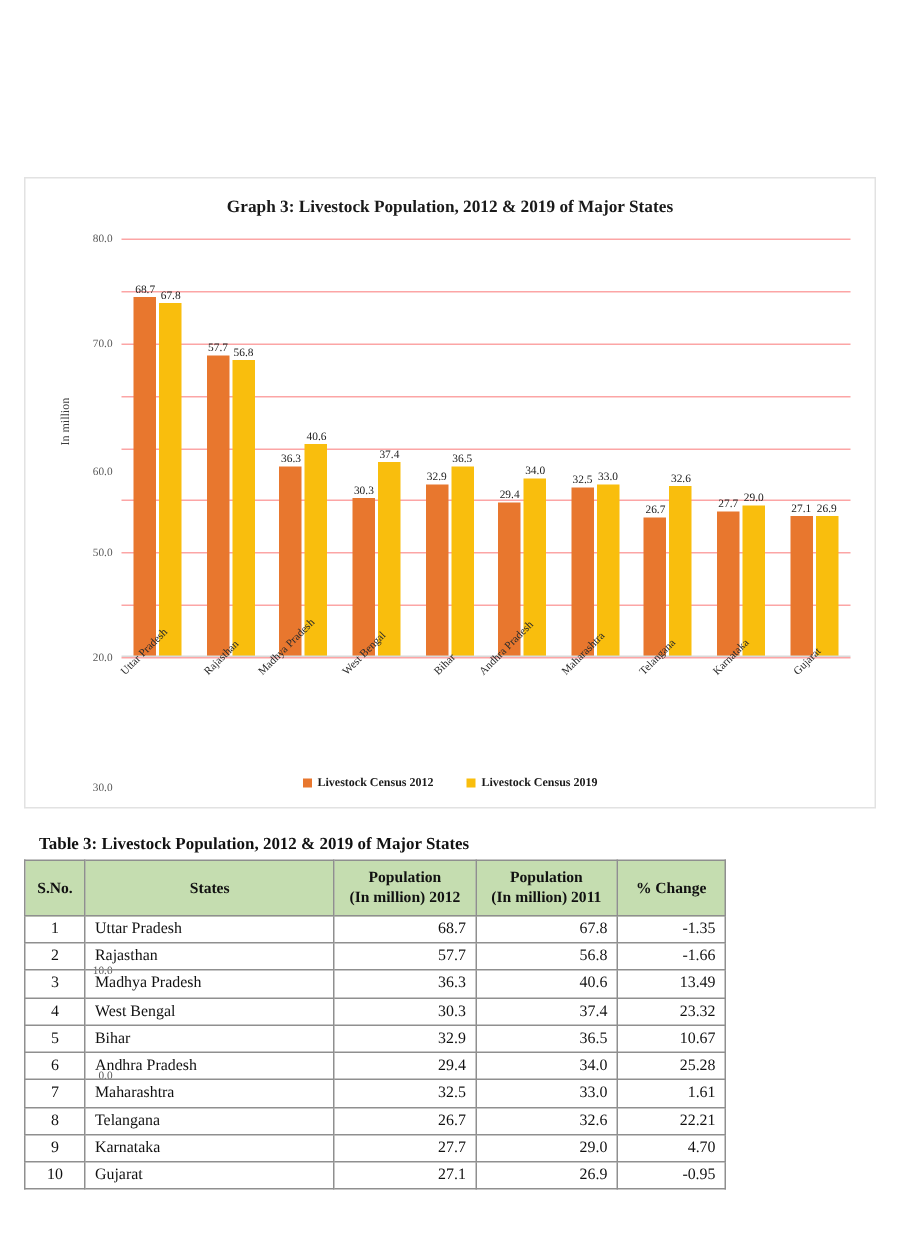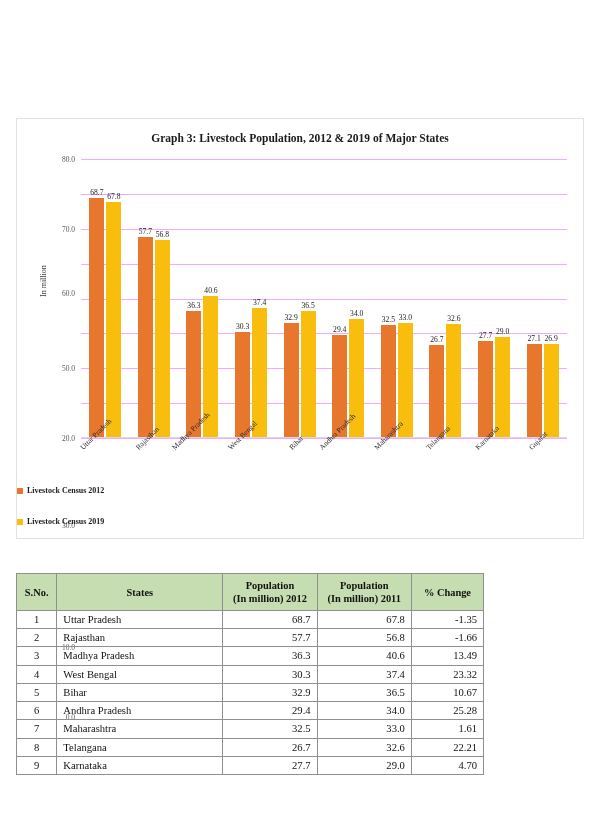--- a/index.html
+++ b/index.html
@@ -46,21 +46,21 @@
     position: absolute;
     left: 64px;       
     top: 40px;
     width: 486px;
     height: 279px;    
   }
   .gridline {
     position: absolute;
     left: 0; width: 100%;
     height: 1px;
-    background: #f0abfc;
+    background: #fca5a5;
   }
   .ytick {
     position: absolute;
     right: 100%;
     margin-right: 6px;
     transform: translateY(-50%);
     font-size: 7.5px;
     color: #585858;
     white-space: nowrap;
     font-family: "Liberation Serif", serif;
@@ -130,23 +130,22 @@
     transform-origin: center left;
     font-size: 7.4px;
     color: #2b2b2b;
     white-space: nowrap;
     font-family: "Liberation Serif", serif;
   }
   .legend {
     position: absolute;
     left: 0; right: 0; bottom: 12px;
     display: flex;
-    justify-content: flex-start;
+    justify-content: center;
     gap: 22px;
-    flex-direction: column;
   }
   .legend-item {
     display: flex;
     align-items: center;
     gap: 4px;
     font-size: 8px;
     font-weight: bold;
     color: #1a1a1a;
     font-family: "Liberation Serif", serif;
   }
@@ -212,21 +211,21 @@
           <div class="gridline" style="top: 174.375px;">
             <div class="ytick" style="top: 192px;">30.0</div>
           </div>
           <div class="gridline" style="top: 139.5px;">
             <div class="ytick" style="top: 139.5px;">20.0</div>
           </div>
           <div class="gridline" style="top: 104.625px;">
             <div class="ytick" style="top: 104.625px;">50.0</div>
           </div>
           <div class="gridline" style="top: 69.75px;">
-            <div class="ytick" style="top: 64px;">60.0</div>
+            <div class="ytick" style="top: 85px;">60.0</div>
           </div>
           <div class="gridline" style="top: 34.875px;">
             <div class="ytick" style="top: 34.875px;">70.0</div>
           </div>
           <div class="gridline" style="top: 0px;">
             <div class="ytick" style="top: 0px;">80.0</div>
           </div>
         </div>
       <div class="groups" id="bar-groups">
           <div class="group">
@@ -351,20 +350,21 @@
           <span class="legend-swatch" style="background: rgb(232, 119, 46);"></span>
           <span>Livestock Census 2012</span>
         </div>
         <div class="legend-item">
           <span class="legend-swatch" style="background: rgb(249, 190, 13);"></span>
           <span>Livestock Census 2019</span>
         </div>
       </div>
   </div>
 
+  <div class="table-caption">Table 3: Livestock Population, 2012 &amp; 2019 of Major States</div>
 
   <table class="data">
     <thead>
       <tr>
         <th class="col-sno">S.No.</th>
         <th class="col-state">States</th>
         <th class="col-num">
           <span>Population</span><br>
           <span>(In million) 2012</span>
         </th>
@@ -432,16 +432,23 @@
           <td class="col-num">32.6</td>
           <td class="col-chg">22.21</td>
         </tr>
         <tr>
           <td class="col-sno">9</td>
           <td class="col-state">Karnataka</td>
           <td class="col-num">27.7</td>
           <td class="col-num">29.0</td>
           <td class="col-chg">4.70</td>
         </tr>
+        <tr>
+          <td class="col-sno">10</td>
+          <td class="col-state">Gujarat</td>
+          <td class="col-num">27.1</td>
+          <td class="col-num">26.9</td>
+          <td class="col-chg">-0.95</td>
+        </tr>
       </tbody>
   </table>
 
 </div>
 
 </body></html>

